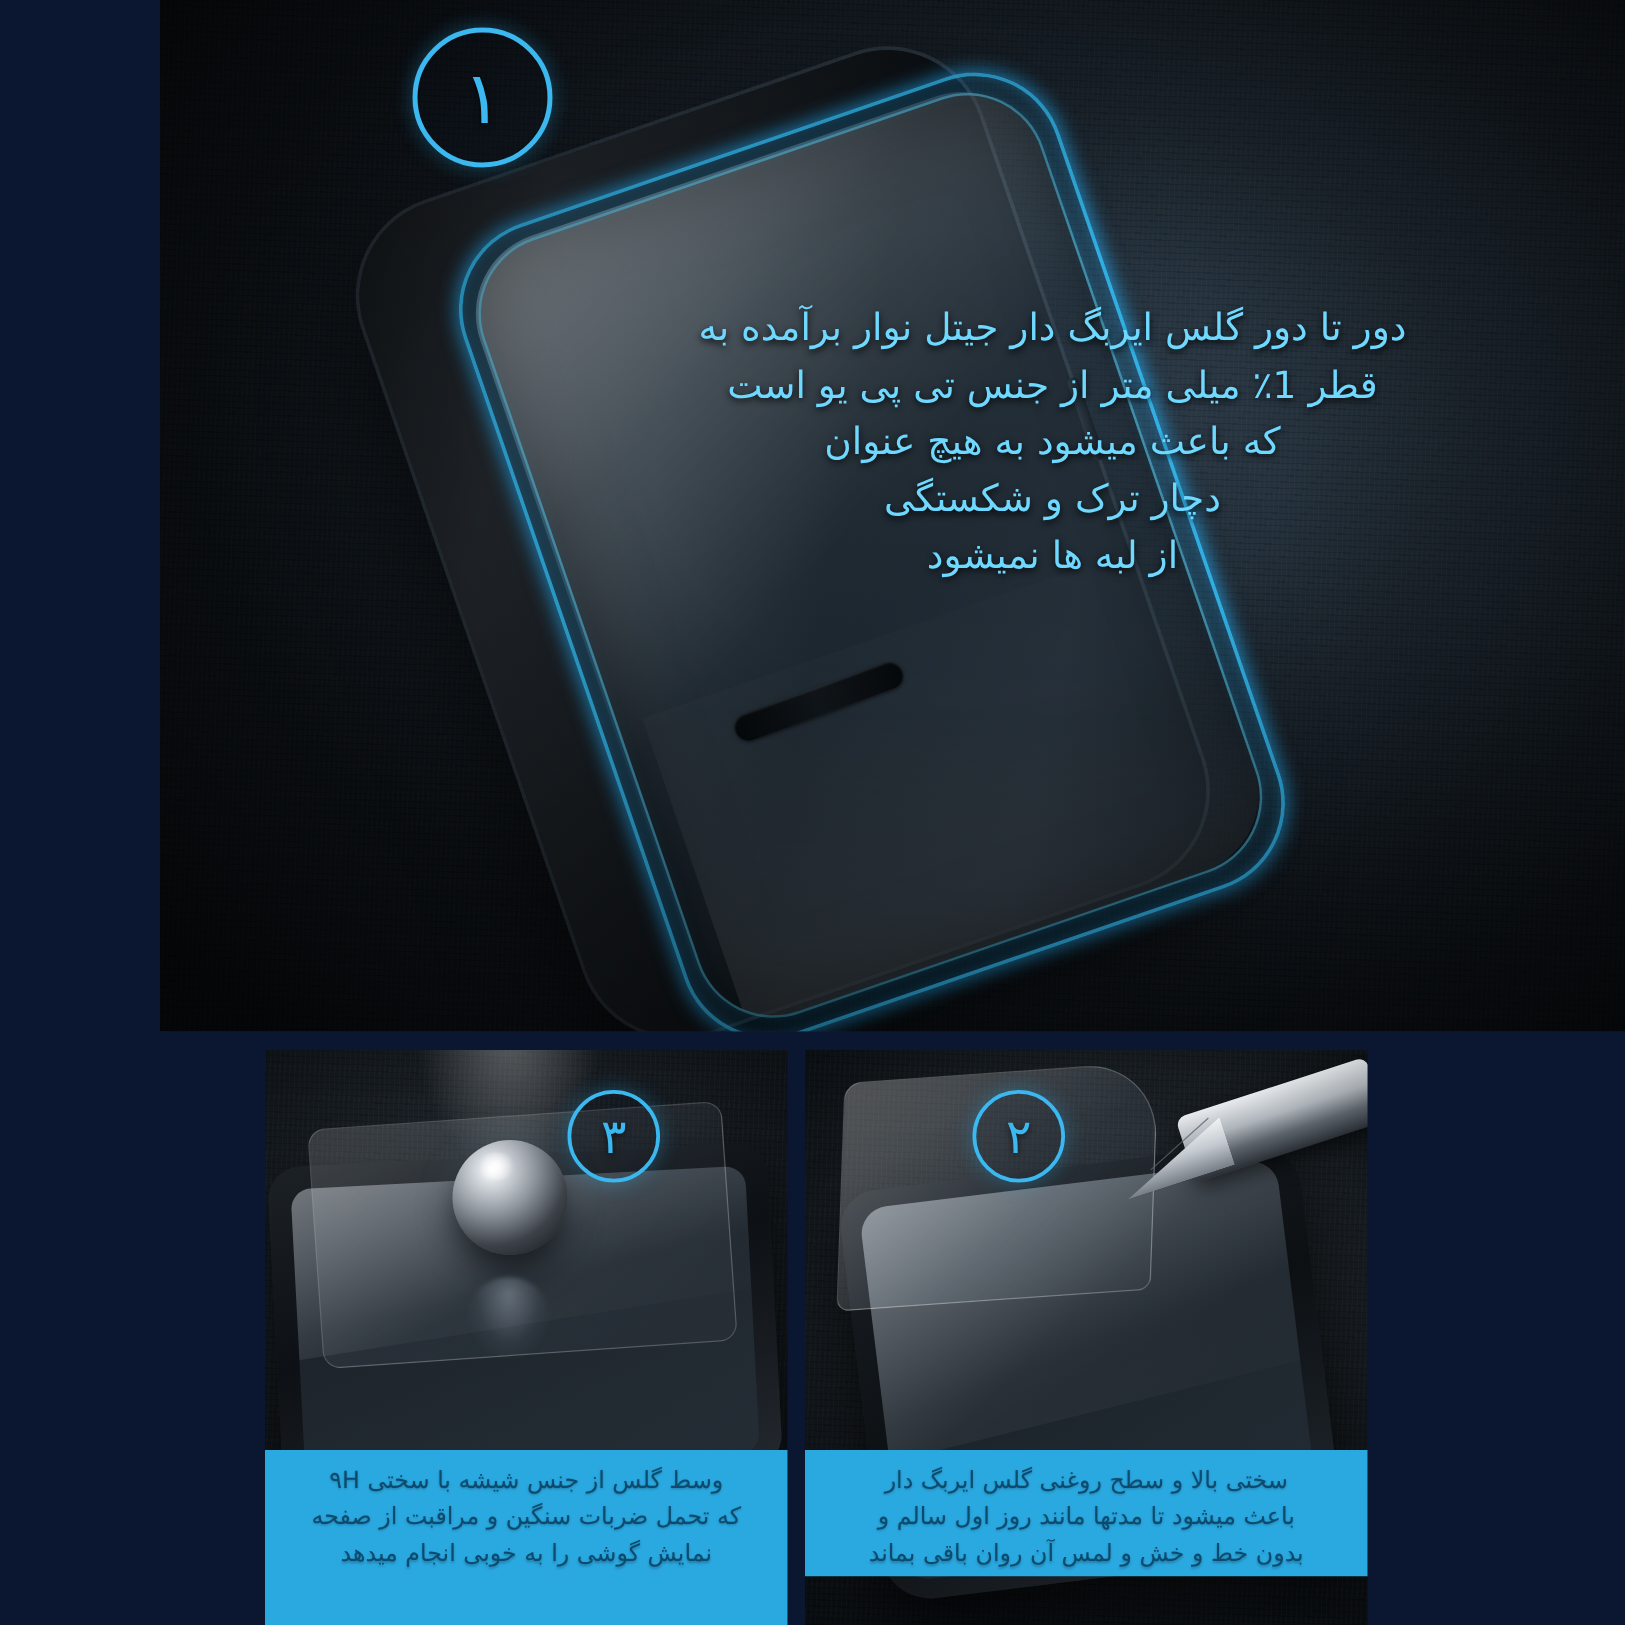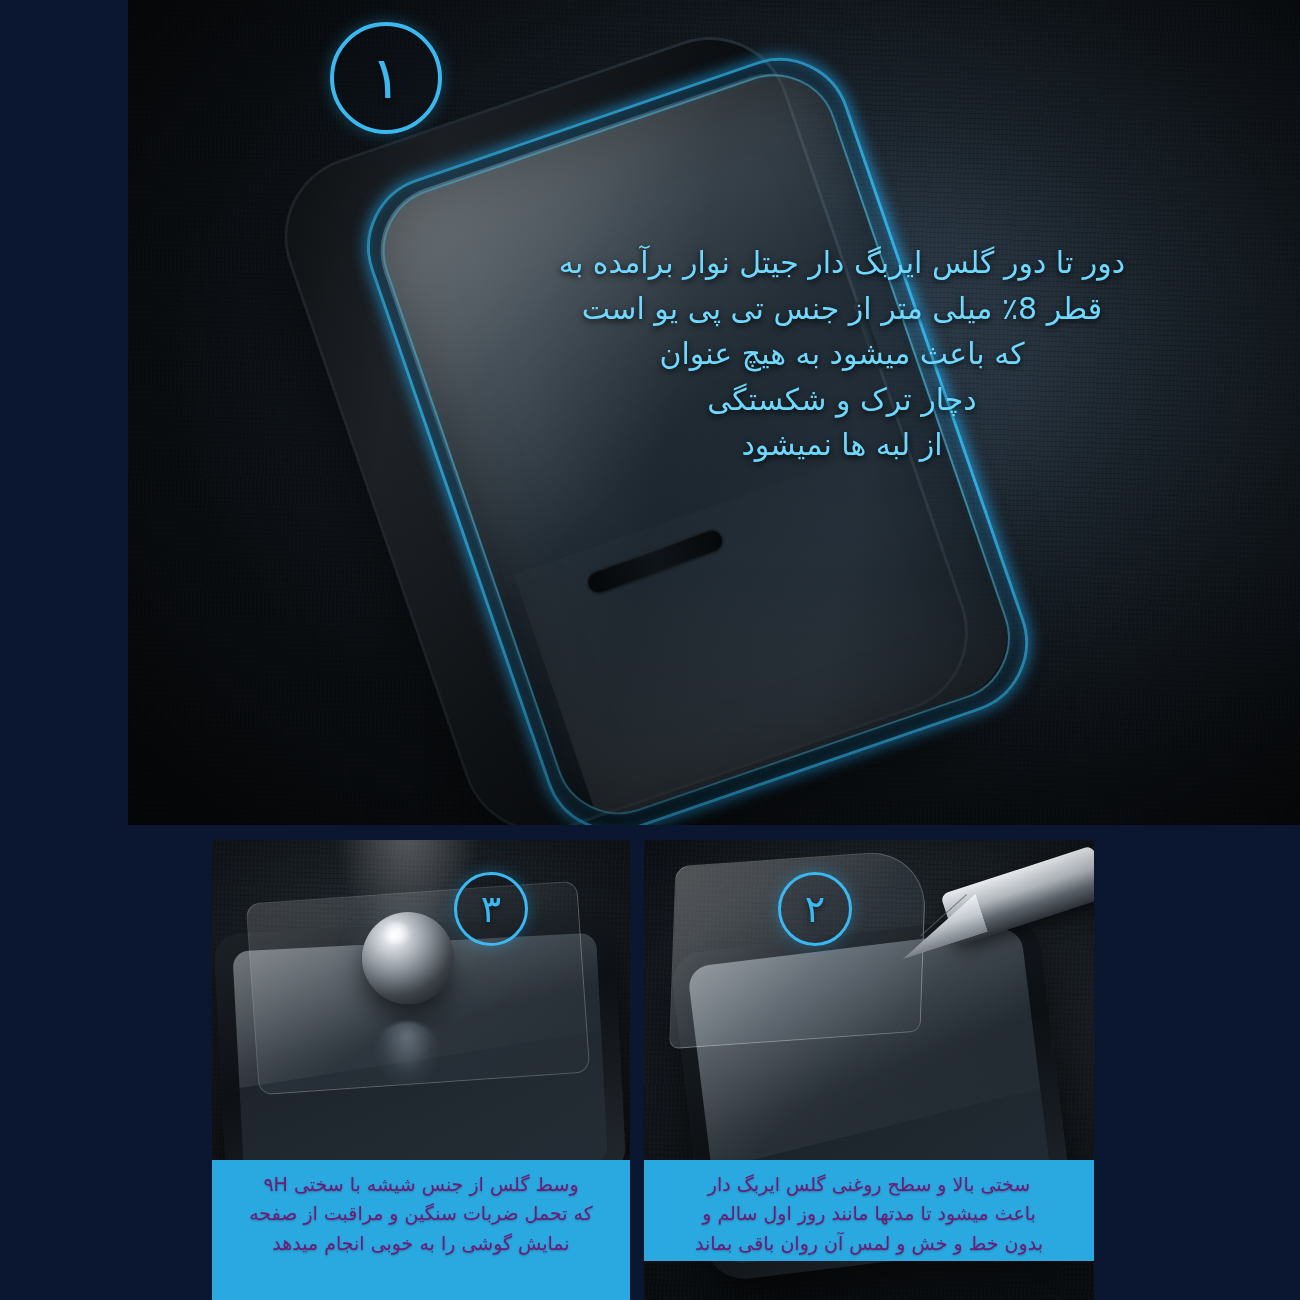--- a/index.html
+++ b/index.html
@@ -389,21 +389,21 @@
     background:
       repeating-linear-gradient(90deg, rgba(0,0,0,0.7) 0 3px, rgba(255,255,255,0.05) 3px 8px);
     border-radius: 4px;
     transform: rotate(-7deg);
   }
 
   
   .caption {
     position: absolute;
     background: #2aa8e0;
-    color: #701a75;
+    color: #0c4a6e;
     direction: rtl;
     text-align: center;
     font-size: 19px;
     line-height: 1.55;
     padding: 10px 12px 12px;
     box-sizing: border-box;
     white-space: pre-line;
     text-shadow: 0 1px 2px rgba(0,0,0,0.25);
   }
   .caption-bl {
@@ -436,21 +436,21 @@
         </div>
         <div class="glass-edge"></div>
         <div class="glass-edge inner"></div>
         <div class="earpiece"></div>
       </div>
     </div>
 
     <div class="vig"></div>
 
     <div class="panel-top-text">دور تا دور گلس ایربگ دار جیتل نوار برآمده به
-قطر 8٪ میلی متر از جنس تی پی یو است
+قطر 1٪ میلی متر از جنس تی پی یو است
 که باعث میشود به هیچ عنوان
 دچار ترک و شکستگی
 از لبه ها نمیشود</div>
   </div>
 
   <div class="badge badge-1">۱</div>
 
   <div class="panel-bl">
     <div class="fabric"></div>
     <div class="top-beam"></div>

